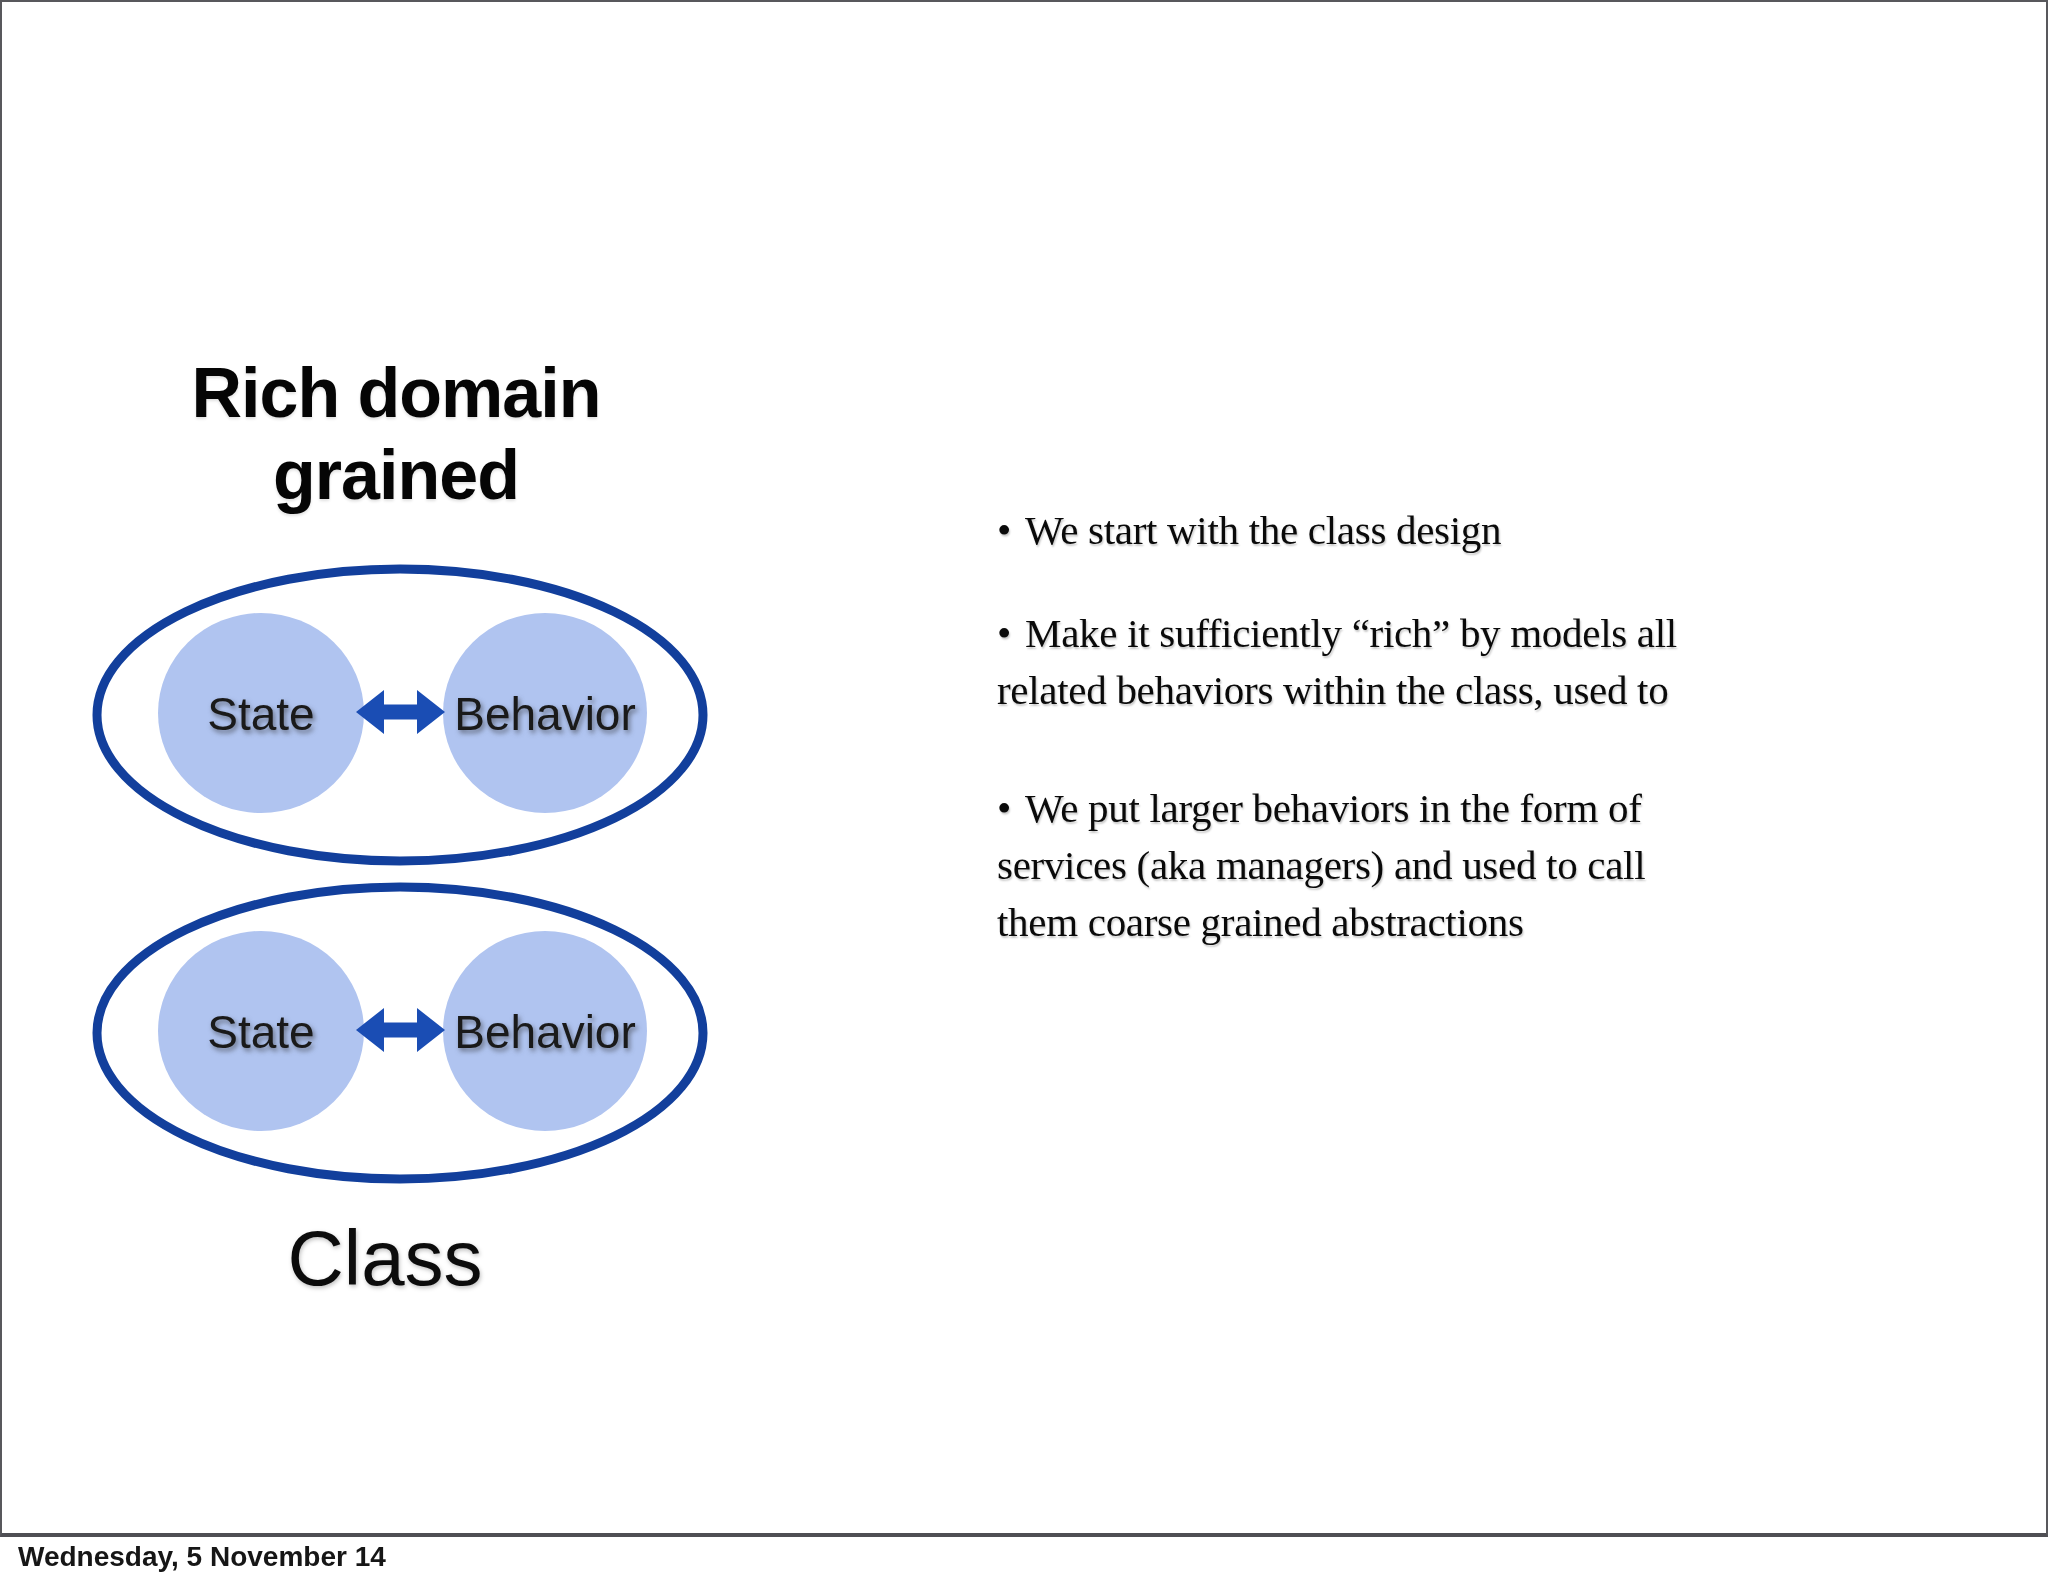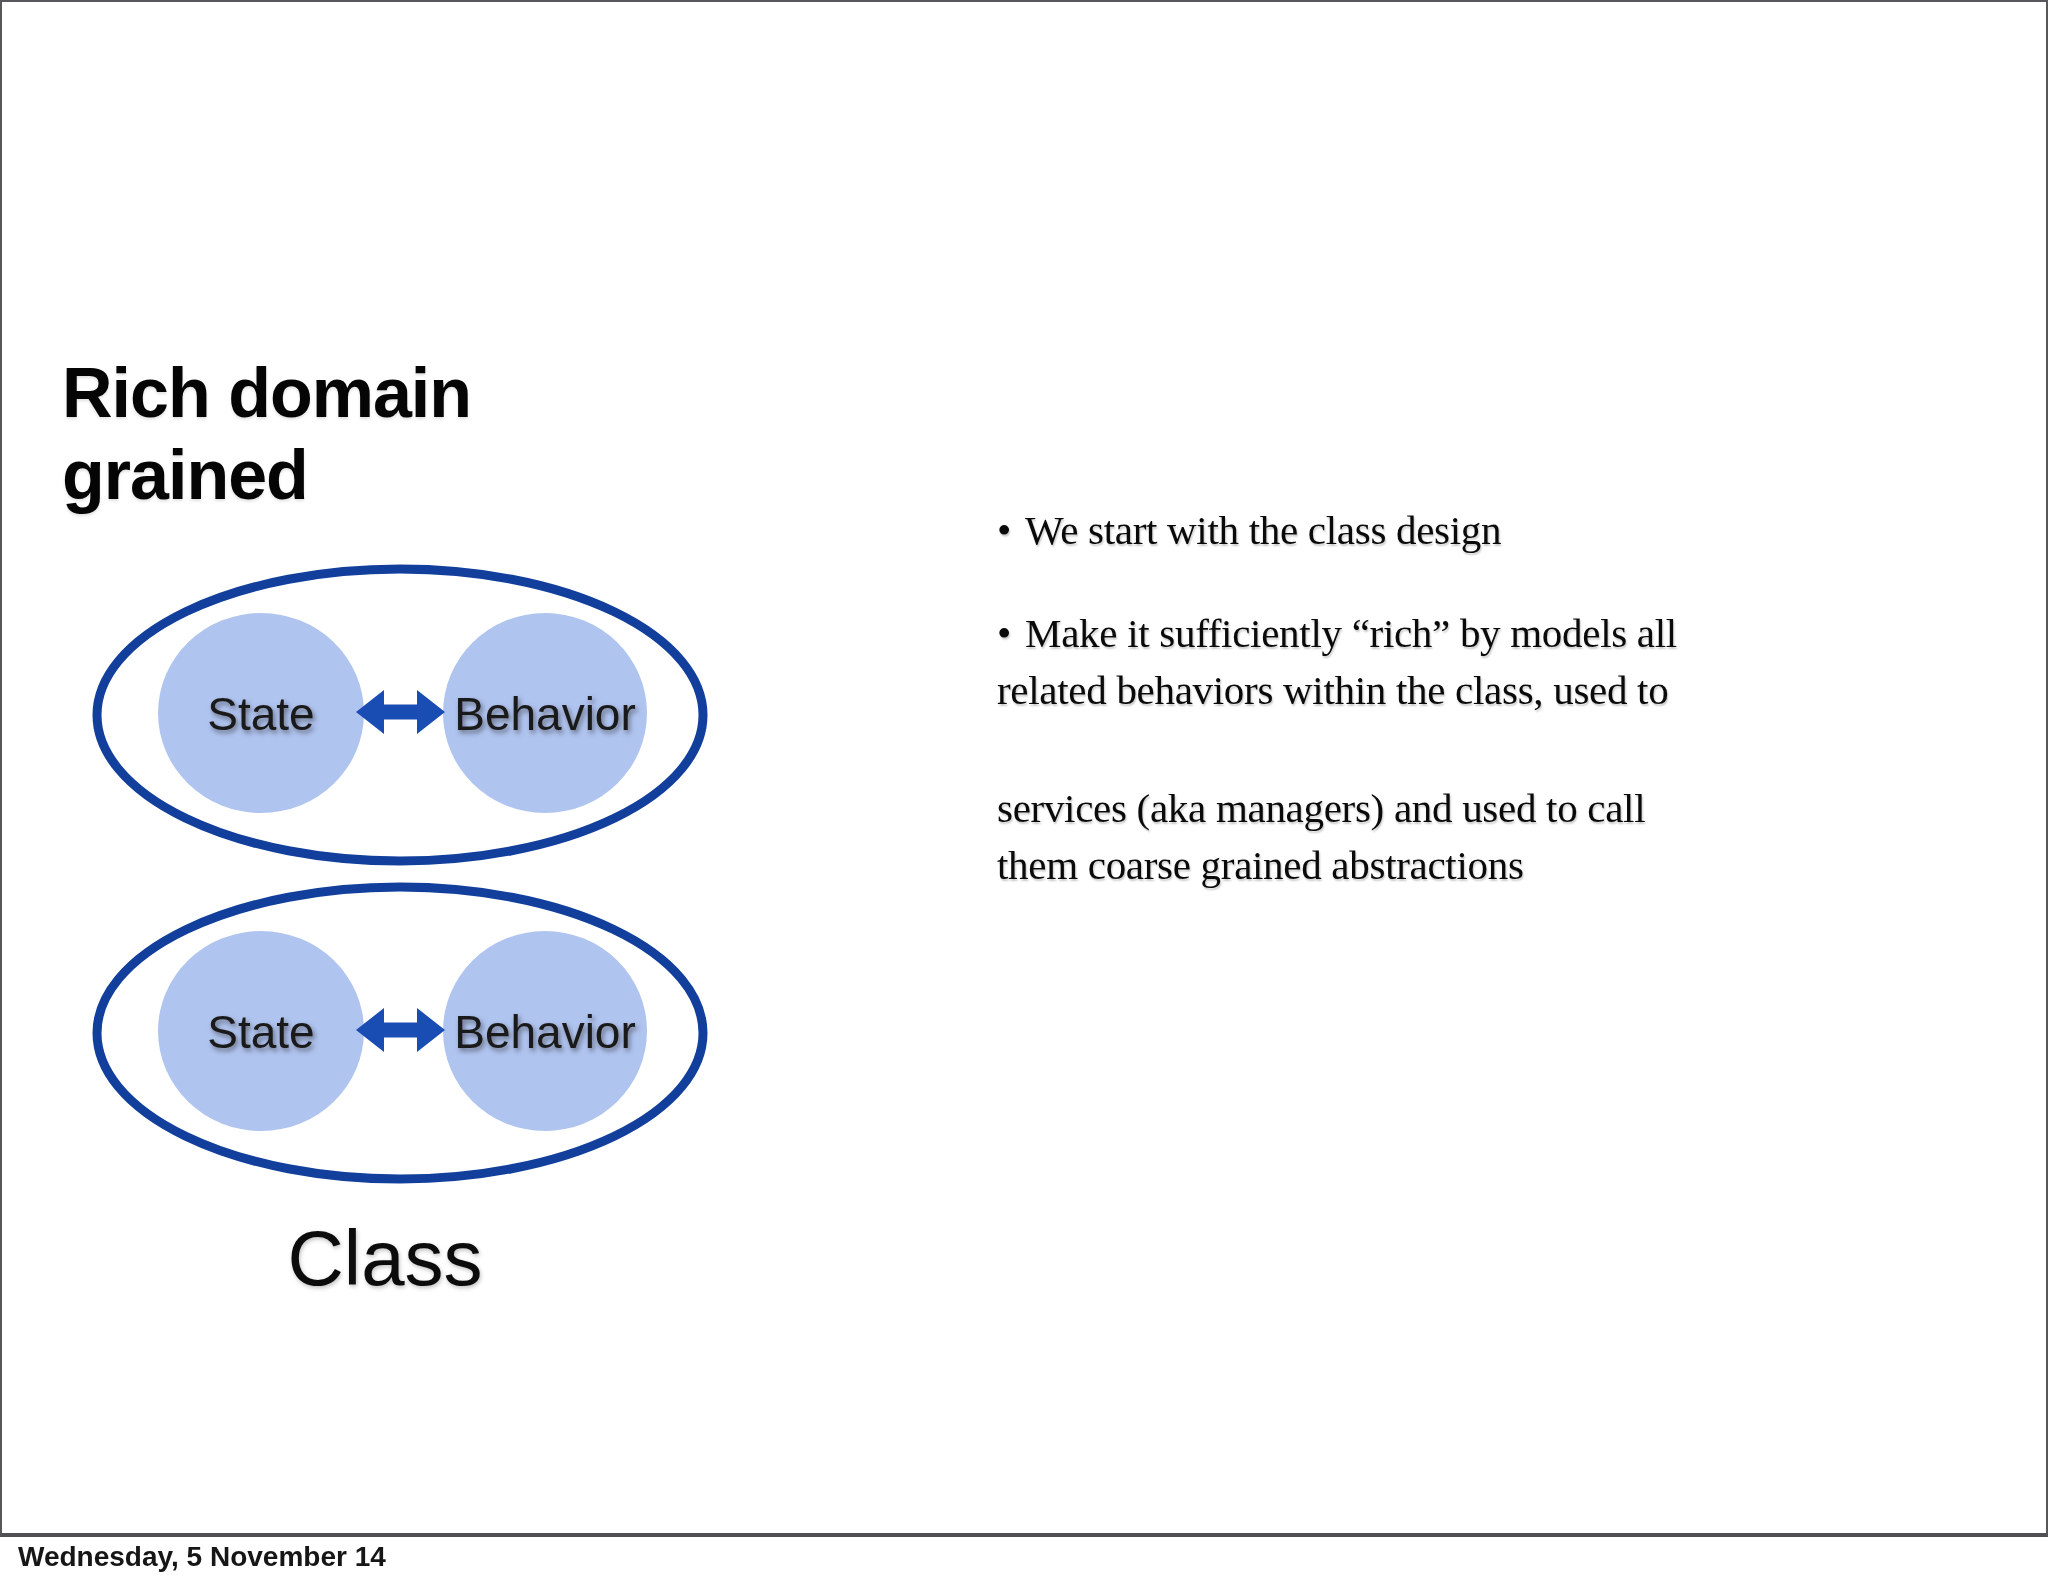--- a/index.html
+++ b/index.html
@@ -23,20 +23,21 @@
     box-sizing: border-box;
     background: #ffffff;
     border: 2px solid #58585c;
     border-bottom: 4px solid #4f4f54;
   }
   .slide-title {
     position: absolute;
     left: 60px;
     top: 350px;
     width: 668px;
+    text-align: center;
     font-size: 70px;
     line-height: 82px;
     font-weight: 700;
     letter-spacing: -1px;
     color: #050505;
     text-shadow: 0 2px 3px rgba(0,0,0,0.12);
   }
   .diagram-svg {
     position: absolute;
     left: 40px;
@@ -121,20 +122,21 @@
       <div class="bullet-item gap-a">
         <div class="bline"><span class="bdot">•</span><span>We start with the class design</span></div>
       </div>
 
       <div class="bullet-item gap-b">
         <div class="bline"><span class="bdot">•</span><span>Make it sufficiently “rich” by models all</span></div>
         <div class="bline">related behaviors within the class, used to</div>
       </div>
 
       <div class="bullet-item">
+        <div class="bline"><span class="bdot">•</span><span>We put larger behaviors in the form of</span></div>
         <div class="bline">services (aka managers) and used to call</div>
         <div class="bline">them coarse grained abstractions</div>
       </div>
 
     </div>
   </div>
 
   <div class="slide-footer">Wednesday, 5 November 14</div>
 </div>
 

